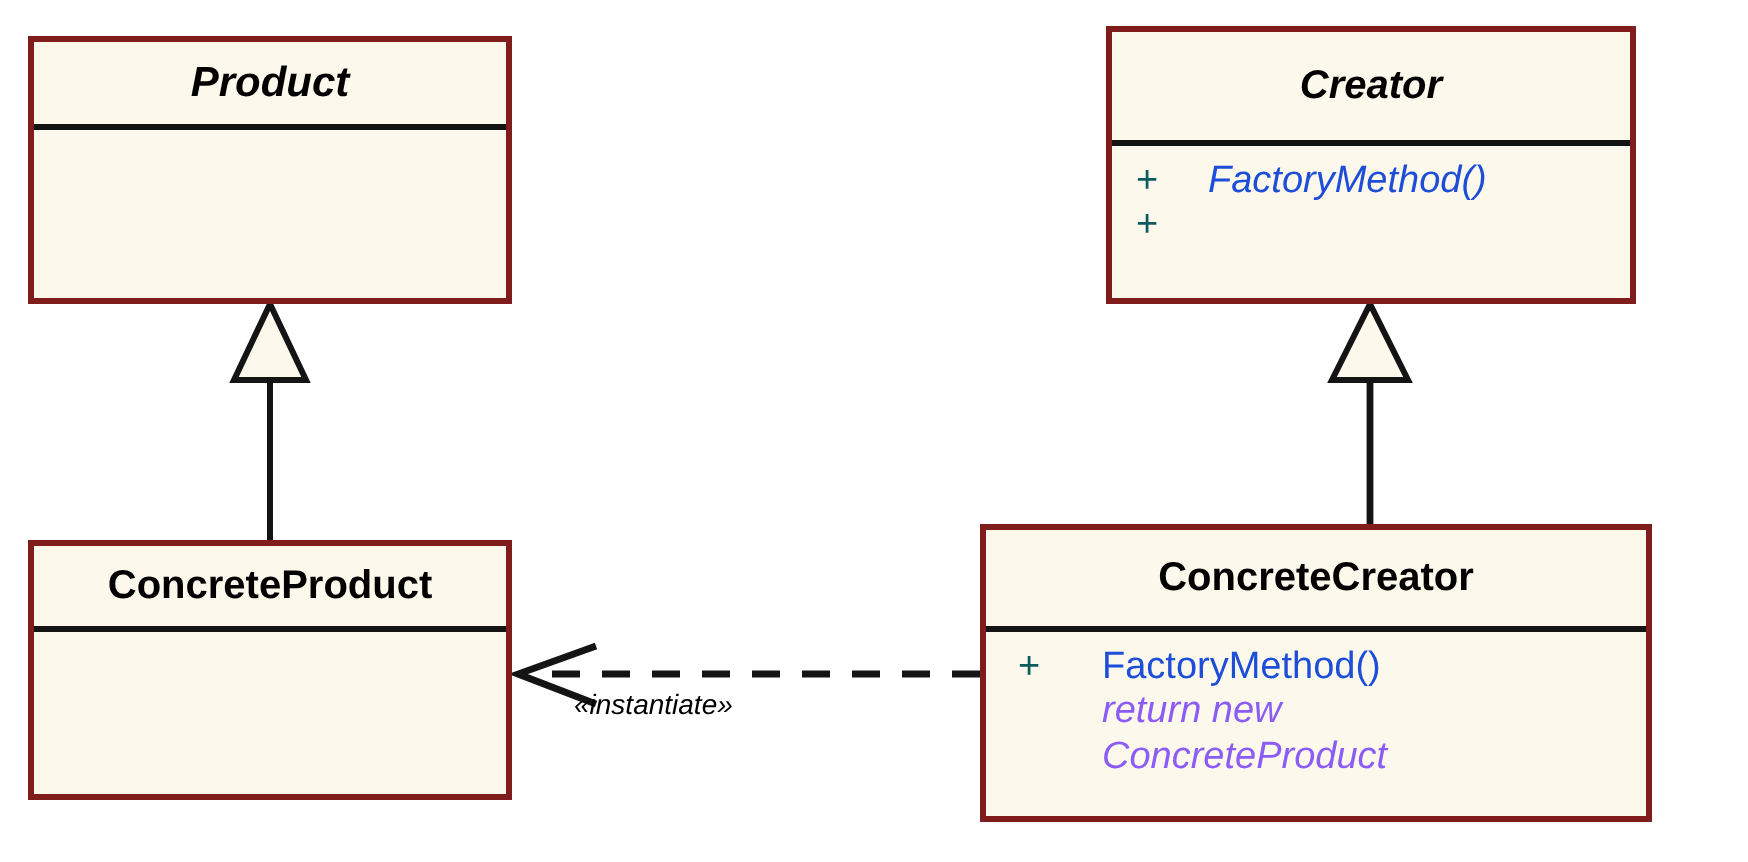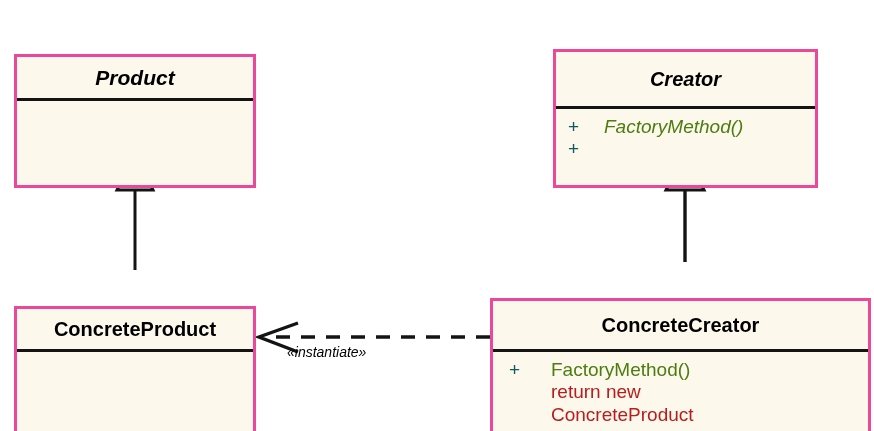--- a/index.html
+++ b/index.html
@@ -17,23 +17,22 @@
     width: 874px;
     height: 431px;
     background: #ffffff;
     overflow: hidden;
   }
   
   .uml-class {
     position: absolute;
     box-sizing: border-box;
     background: #FDF8EC;
-    border: 3px solid #ec4899;
+    border: 3px solid #7f1d1d;
     z-index: 3;
-    margin-top: 36px;
   }
   .uml-name-compartment {
     box-sizing: border-box;
     display: flex;
     align-items: center;
     justify-content: center;
     text-align: center;
     color: #000000;
     font-weight: bold;
     overflow: hidden;
@@ -56,29 +55,30 @@
     align-items: baseline;
     line-height: 1.18;
     white-space: nowrap;
   }
   .uml-visibility {
     display: inline-block;
     color: #0E5B5E;
     text-align: left;
   }
   .uml-member-name {
-    color: #4d7c0f;
+    color: #1d4ed8;
   }
   .uml-member-name.abstract-op {
     font-style: italic;
   }
   .uml-note-line {
-    color: #b91c1c;
+    color: #8b5cf6;
     white-space: nowrap;
     line-height: 1.18;
+    font-style: italic;
   }
 
   
   #class-product {
     left: 14px; top: 18px; width: 242px; height: 134px;
   }
   #class-product .uml-name-compartment { height: 41px; font-size: 21px; }
 
   #class-creator {
     left: 553px; top: 13px; width: 265px; height: 139px;
@@ -86,21 +86,21 @@
   #class-creator .uml-name-compartment { height: 54px; font-size: 20px; }
   #class-creator .uml-members-compartment { font-size: 19px; padding-left: 6px; }
   #class-creator .uml-visibility { width: 36px; padding-left: 6px; }
 
   #class-concreteproduct {
     left: 14px; top: 270px; width: 242px; height: 130px;
   }
   #class-concreteproduct .uml-name-compartment { height: 40px; font-size: 20px; }
 
   #class-concretecreator {
-    left: 490px; top: 262px; width: 381px; height: 149px;
+    left: 490px; top: 262px; width: 336px; height: 149px;
   }
   #class-concretecreator .uml-name-compartment { height: 48px; font-size: 20px; }
   #class-concretecreator .uml-members-compartment { font-size: 19px; padding-left: 8px; }
   #class-concretecreator .uml-visibility { width: 42px; padding-left: 8px; }
   #class-concretecreator .uml-note-line { padding-left: 50px; }
 
   
   .connector-svg {
     position: absolute;
     left: 0; top: 0;

